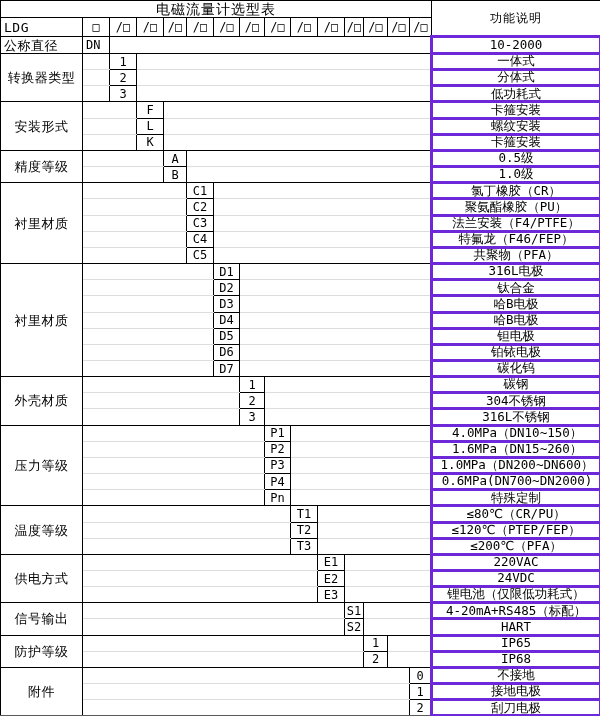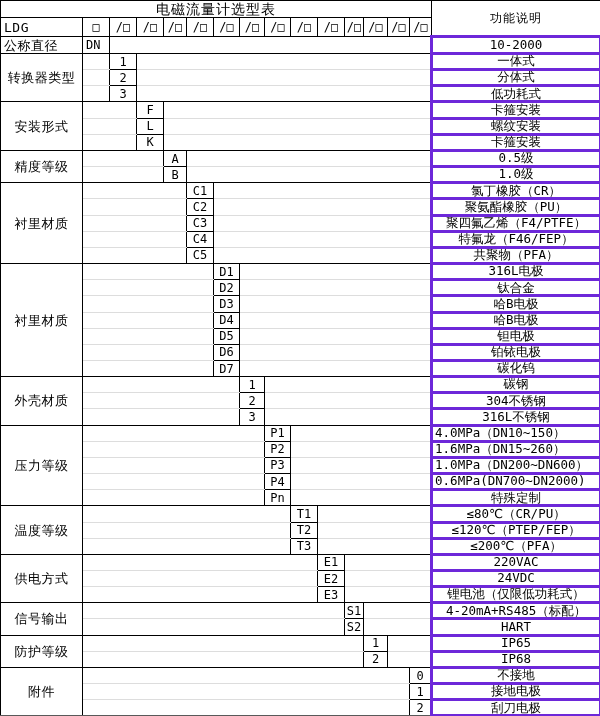--- a/index.html
+++ b/index.html
@@ -14,21 +14,21 @@
   tr.r-model{height:19px;}
   tr.r-dn{height:17px;}
   .title{font-size:14px;letter-spacing:1px;border:1px solid #000;}
   .fhead{font-size:12px;letter-spacing:1px;border:1px solid #000;}
   .lbl{font-size:13px;letter-spacing:.5px;border:1px solid #000;margin-top:48px;}
   .code{border:1px solid #000;font-size:12px;}
   .desc{border:3px solid #6d28d9;}
   .fill{border:none;border-bottom:1px solid #ddd;}
   tr.gend .fill,.fill.gend{border-bottom:1px solid #000;}
   .left{text-align:left;padding-left:3px;}
-  .pleft{text-align:left;padding-left:2px;}
+  .pleft{text-align:center;padding-left:2px;}
 </style>
 </head>
 <body>
 
 <table>
   <colgroup>
     <col style="width:82px">
       <col style="width:27px">
       <col style="width:27px">
     <col style="width:27px">
@@ -134,21 +134,21 @@
       <tr class="opt">
         <td class="fill" colspan="4"></td>
         <td class="code">C2</td>
         <td class="fill" colspan="9"></td>
         <td class="desc">聚氨酯橡胶（PU）</td>
       </tr>
       <tr class="opt">
         <td class="fill" colspan="4"></td>
         <td class="code">C3</td>
         <td class="fill" colspan="9"></td>
-        <td class="desc">聚四氟乙烯（F4/PTFE）</td>
+        <td class="desc">法兰安装（F4/PTFE）</td>
       </tr>
       <tr class="opt">
         <td class="fill" colspan="4"></td>
         <td class="code">C4</td>
         <td class="fill" colspan="9"></td>
         <td class="desc">特氟龙（F46/FEP）</td>
       </tr>
       <tr class="opt gend">
         <td class="fill" colspan="4"></td>
         <td class="code">C5</td>

